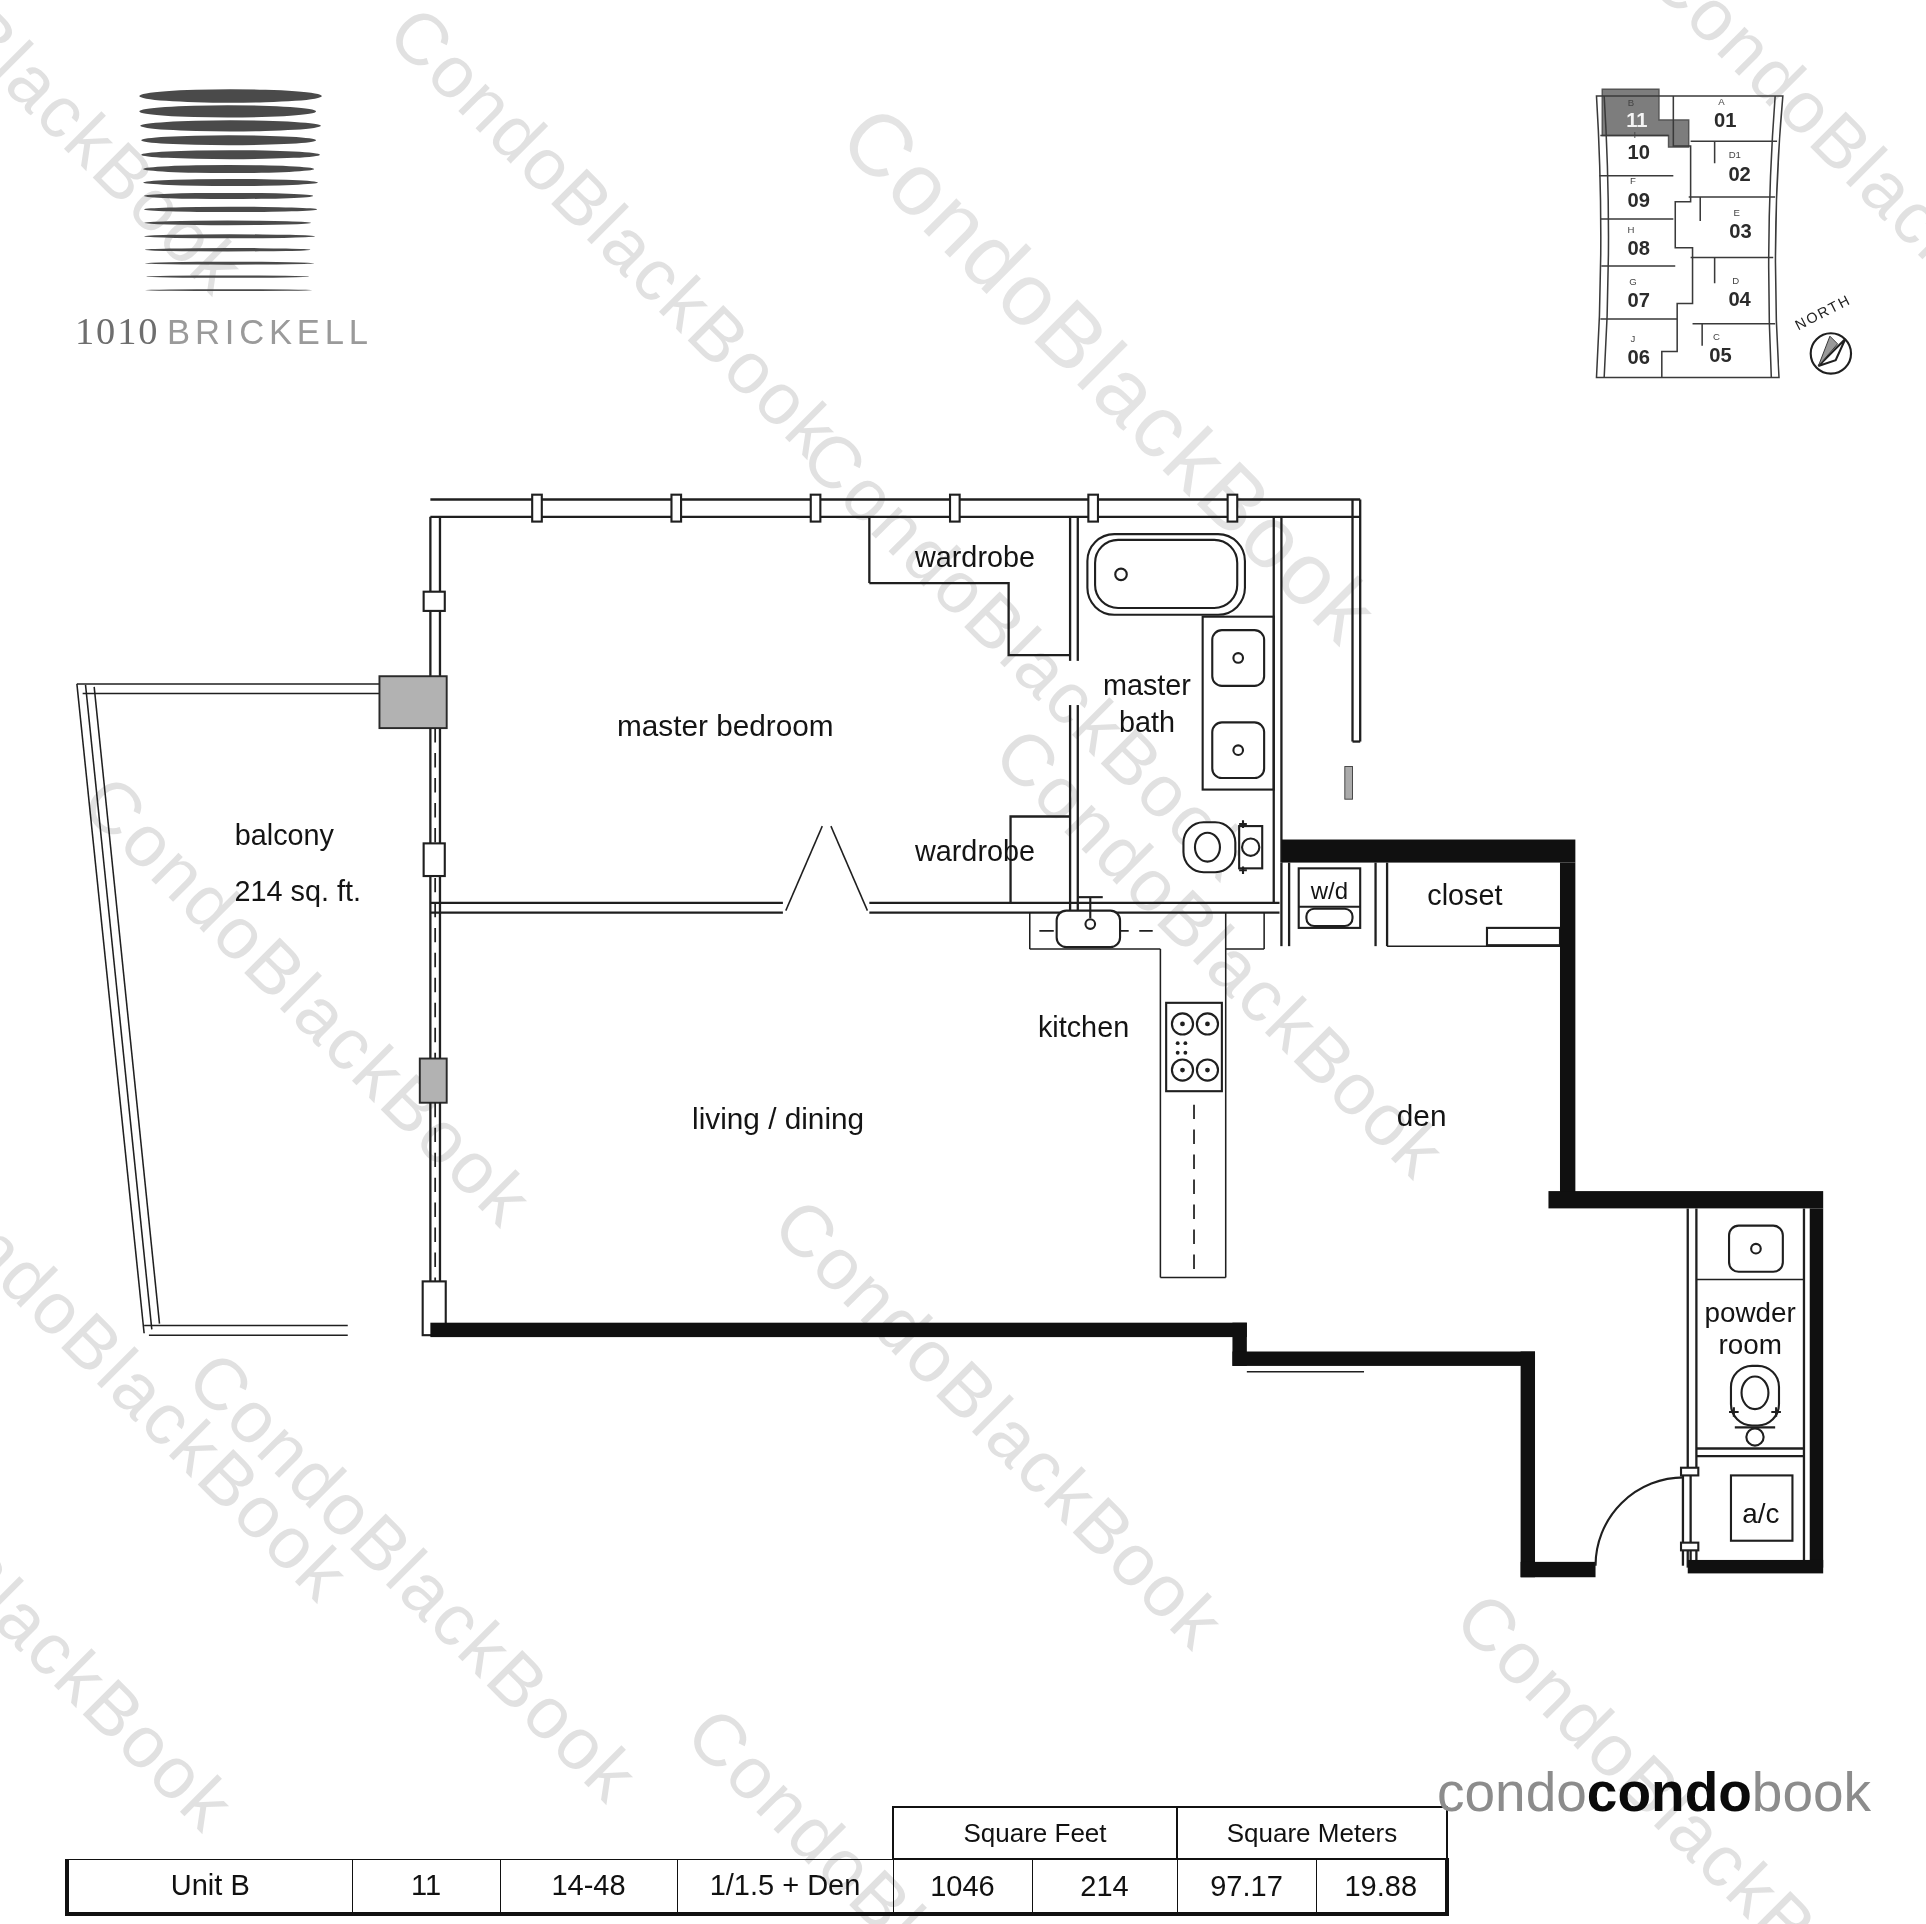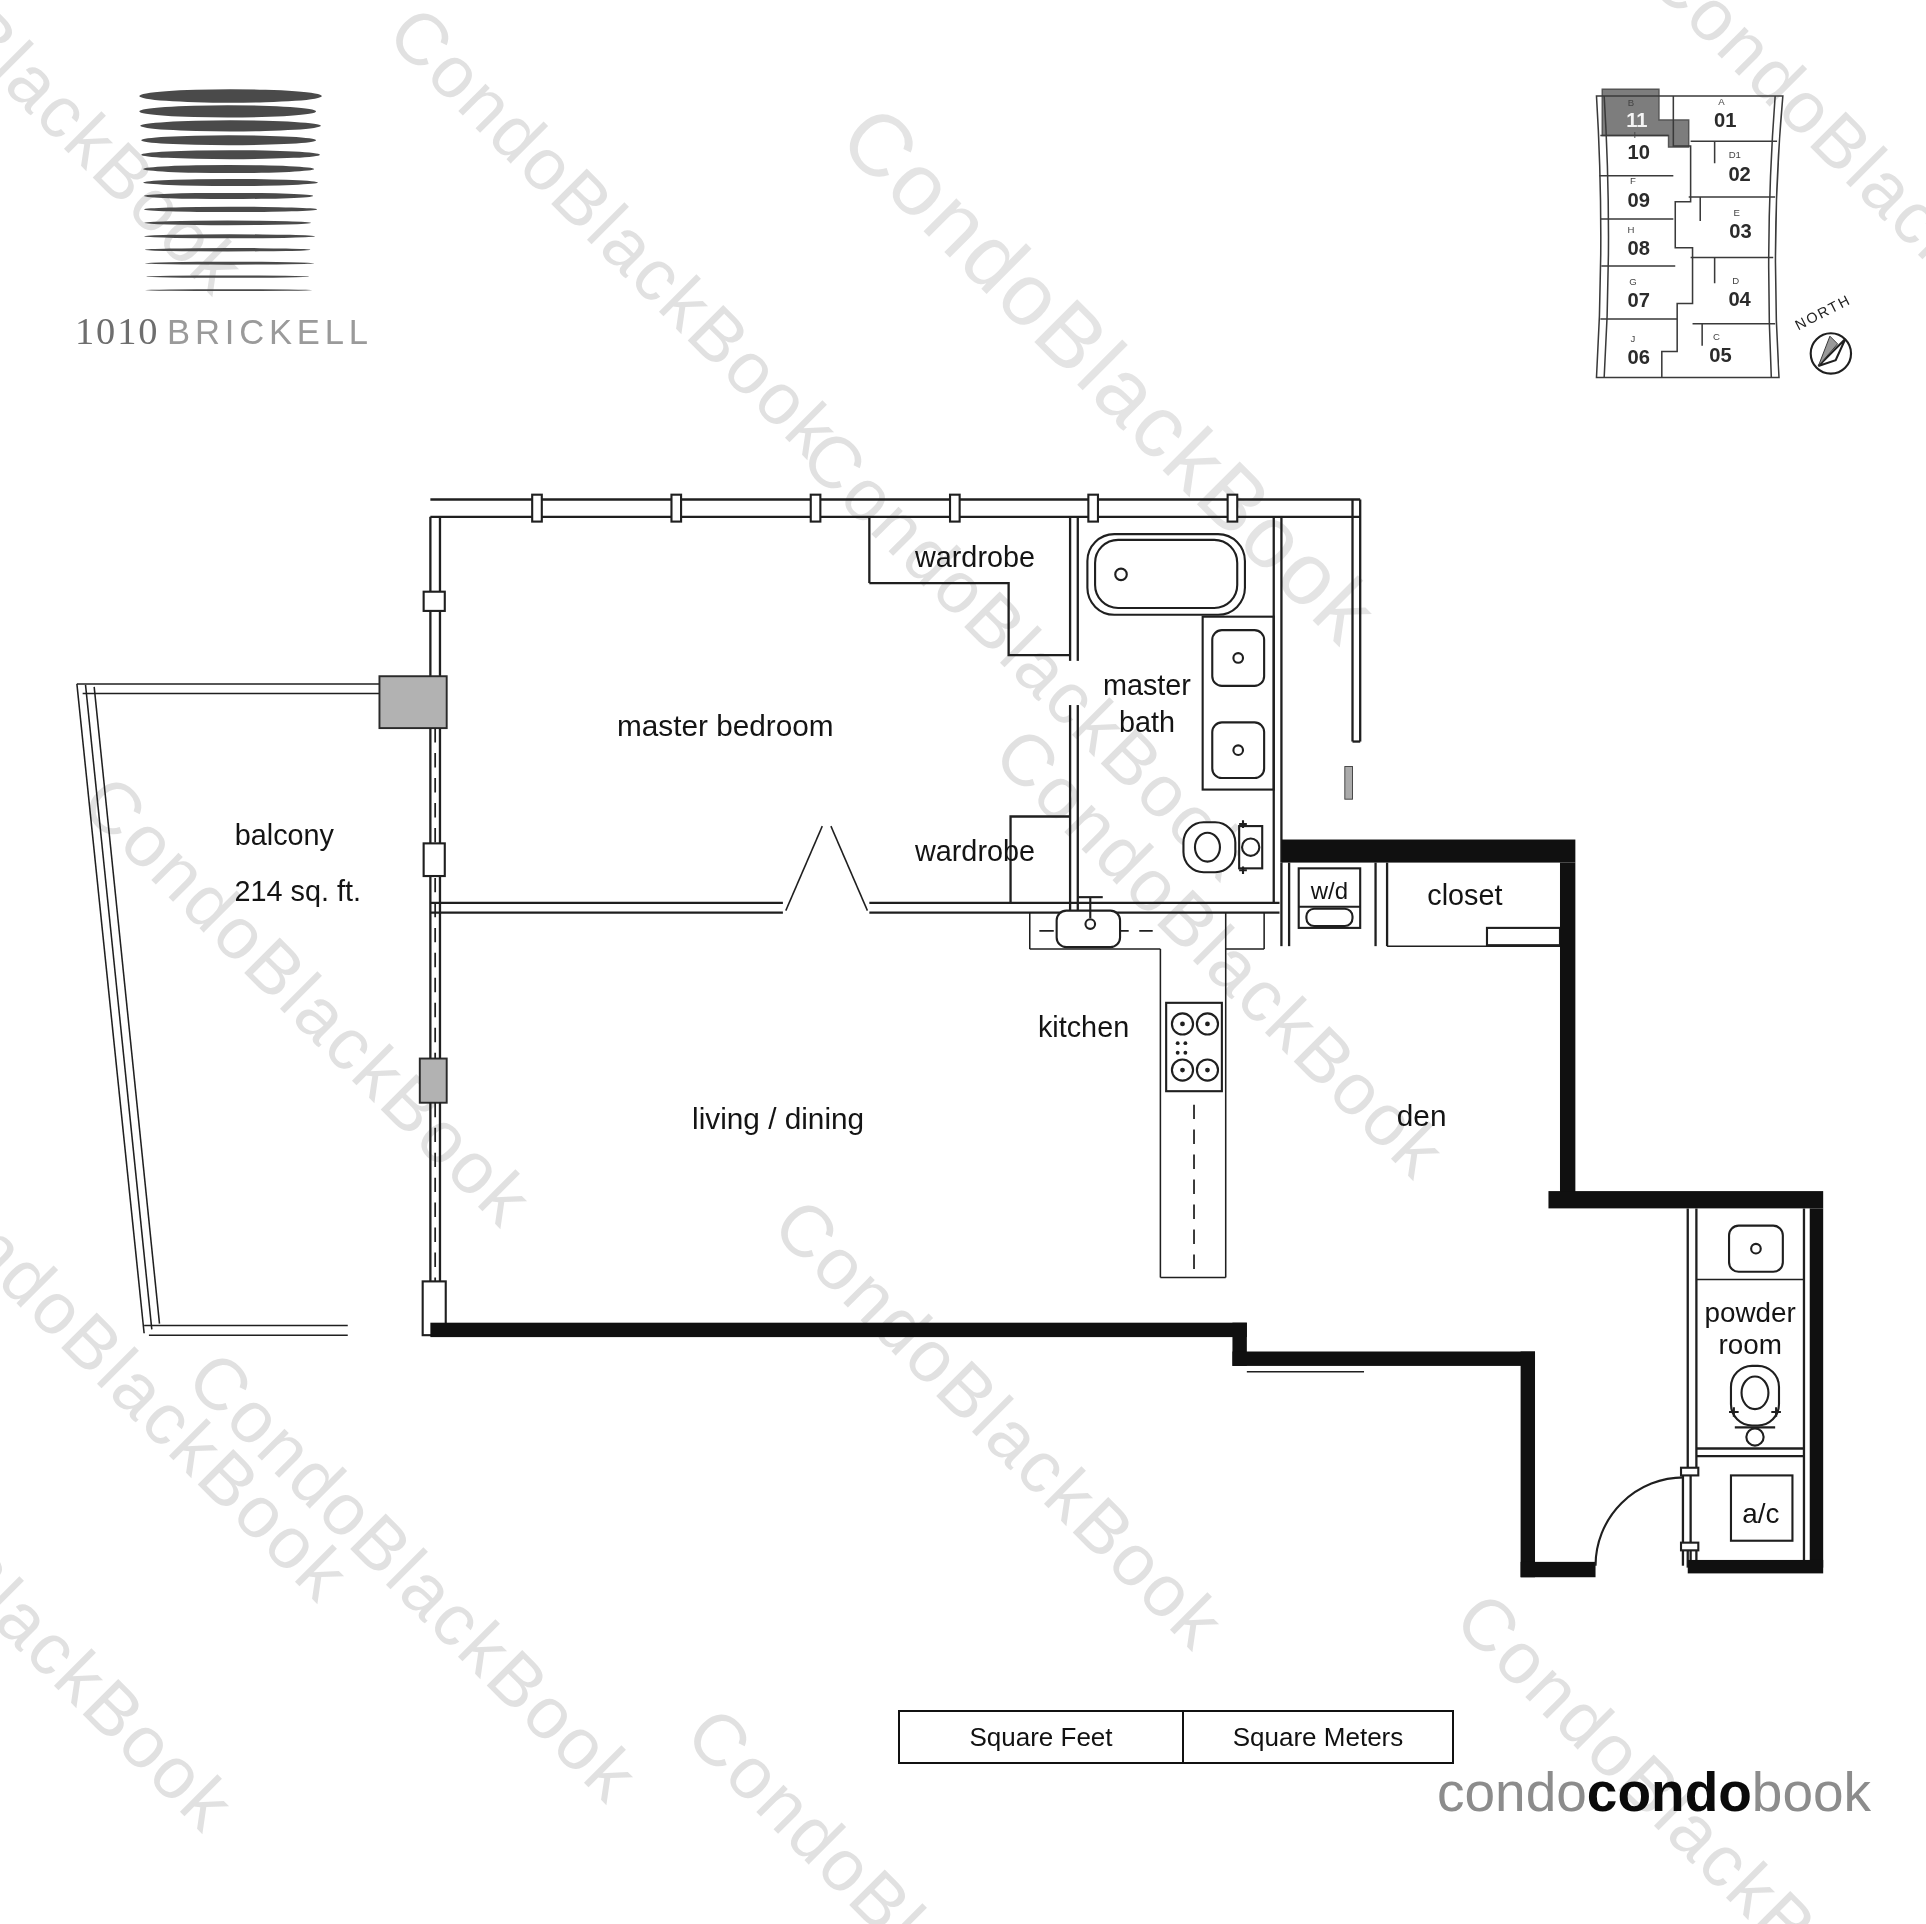--- a/index.html
+++ b/index.html
@@ -24,21 +24,21 @@
   .lbl-s{font-family:"Liberation Sans",sans-serif;font-size:25px;fill:#141414;text-anchor:middle;}
   .kp-num{font-family:"Liberation Sans",sans-serif;font-size:21px;font-weight:bold;fill:#2b2b2b;text-anchor:middle;}
   .kp-num.hl{fill:#f4f4f4;}
   .kp-letter{font-family:"Liberation Sans",sans-serif;font-size:10px;fill:#444;text-anchor:middle;}
   .kp-line{fill:none;stroke:#3a3a3a;stroke-width:1.6;}
   .north-t{font-family:"Liberation Sans",sans-serif;font-size:15px;letter-spacing:2px;fill:#222;}
   .logo-line{fill:#4a4a4a;}
   .logo-text{font-family:"Liberation Serif",serif;font-size:40px;fill:#6e6e6e;text-anchor:middle;letter-spacing:2px;}
   .logo-text .b{font-family:"Liberation Sans",sans-serif;font-size:36px;fill:#9a9a9a;letter-spacing:5px;}
   
-  #unit-table{position:absolute;left:65px;top:1710px;z-index:3;margin-left:8px;}
+  #unit-table{position:absolute;left:65px;top:1806px;z-index:3;}
   #unit-table table{border-collapse:collapse;table-layout:fixed;}
   #unit-table td,#unit-table th{border:1.9px solid #111;text-align:center;vertical-align:middle;
       font-weight:normal;background:transparent;overflow:hidden;}
   #unit-table .gh{border:2.9px solid #111;font-size:26px;height:48px;}
   #unit-table .nob{border:none;}
   #unit-table .hr th{font-size:26px;height:47px;border-top:4.8px solid #111;border-bottom:3.8px solid #111;}
   #unit-table .dr td{font-size:29px;height:50px;border-bottom:4.8px solid #111;}
   #unit-table .hr th:first-child,#unit-table .dr td:first-child{border-left:4.8px solid #111;}
   #unit-table .hr th:last-child,#unit-table .dr td:last-child{border-right:4.8px solid #111;}
   
@@ -354,20 +354,30 @@
         <col style="width:145px">
         <col style="width:139px">
         <col style="width:131px">
     </colgroup>
     <tbody>
         <tr>
       <td class="nob" colspan="4"></td>
       <td class="gh" colspan="2">Square Feet</td>
       <td class="gh" colspan="2">Square Meters</td>
     </tr>
+    <tr class="dr">
+      <td>Unit B</td>
+      <td>11</td>
+      <td>14-48</td>
+      <td>1/1.5 + Den</td>
+      <td>1046</td>
+      <td>214</td>
+      <td>97.17</td>
+      <td>19.88</td>
+    </tr>
   </tbody>
     </table>
 </div>
 
 <div id="brand">
   <div id="wordmark"><span class="g">condo</span><span class="k">condo</span><span class="g">book</span></div>
 </div>
 
 
 </body></html>

